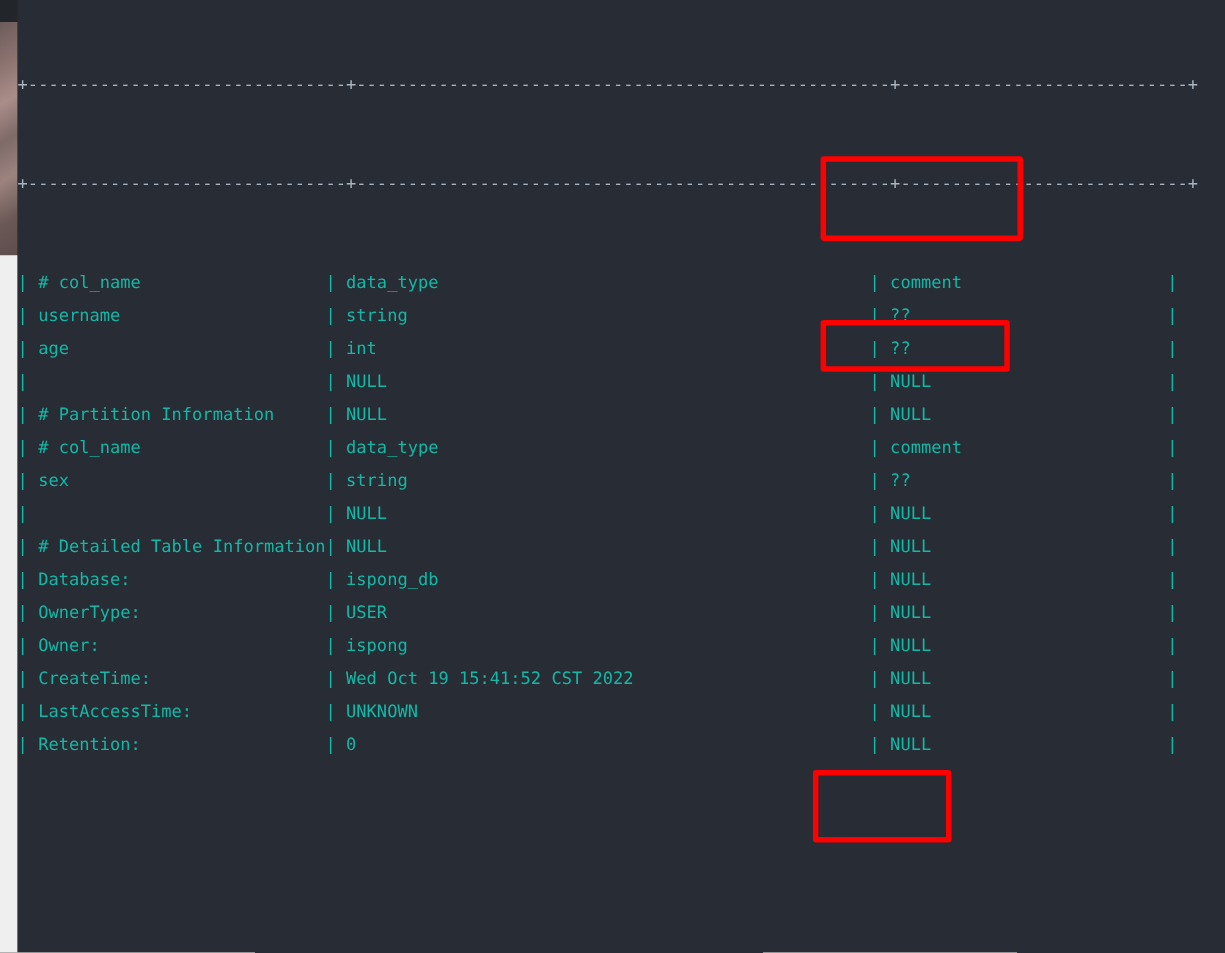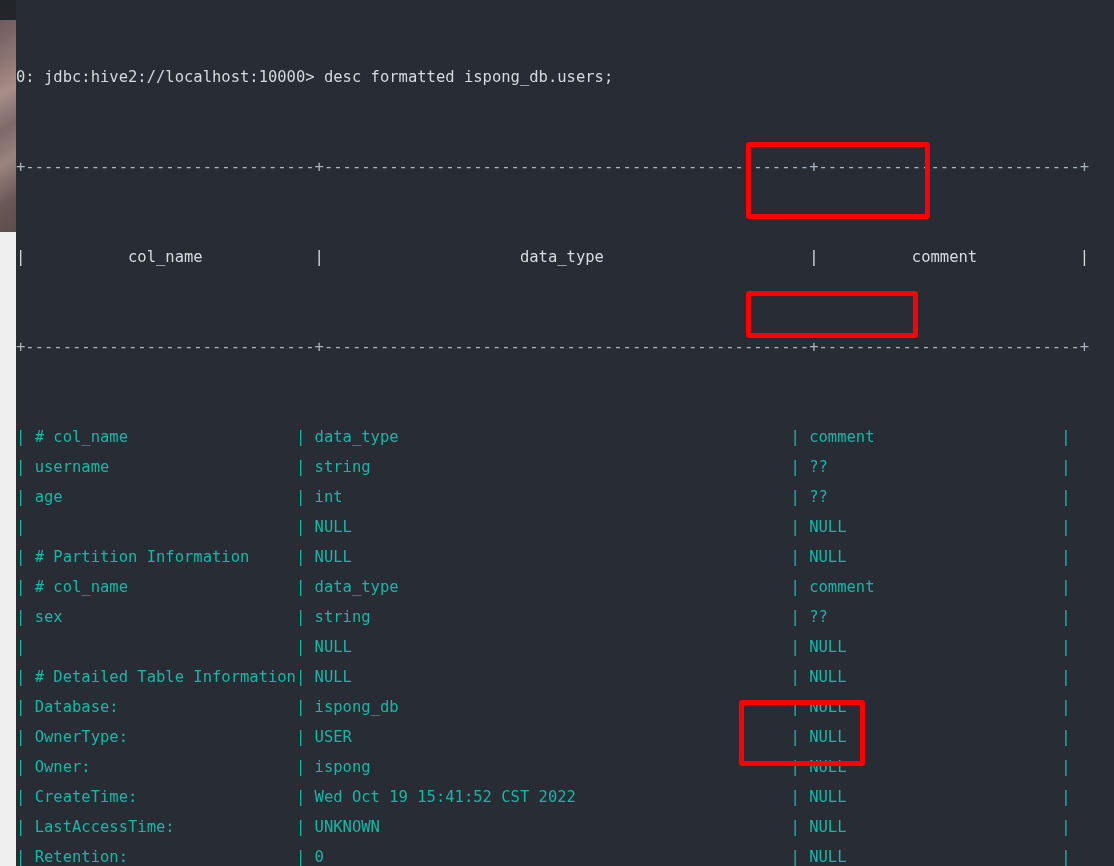--- a/index.html
+++ b/index.html
@@ -70,23 +70,21 @@
 </head>
 <body>
 
 <div id="screen">
 
   <div class="edge-strip" id="edge-dark"></div>
   <div class="edge-strip" id="edge-photo"></div>
   <div class="edge-strip" id="edge-light"></div>
 
   <div id="terminal">
-    <div class="line prompt-line">0: jdbc:hive2://localhost:10000&gt; desc formatted ispong_db.users;</div>
     <div class="line rule-line">+-------------------------------+----------------------------------------------------+----------------------------+</div>
-    <div class="line hdr-line">|           col_name            |                     data_type                      |          comment           |</div>
     <div class="line rule-line">+-------------------------------+----------------------------------------------------+----------------------------+</div>
     <div id="rows-container"><div class="line data-line">| # col_name                  | data_type                                          | comment                    |</div><div class="line data-line">| username                    | string                                             | ??                         |</div><div class="line data-line">| age                         | int                                                | ??                         |</div><div class="line data-line">|                             | NULL                                               | NULL                       |</div><div class="line data-line">| # Partition Information     | NULL                                               | NULL                       |</div><div class="line data-line">| # col_name                  | data_type                                          | comment                    |</div><div class="line data-line">| sex                         | string                                             | ??                         |</div><div class="line data-line">|                             | NULL                                               | NULL                       |</div><div class="line data-line">| # Detailed Table Information| NULL                                               | NULL                       |</div><div class="line data-line">| Database:                   | ispong_db                                          | NULL                       |</div><div class="line data-line">| OwnerType:                  | USER                                               | NULL                       |</div><div class="line data-line">| Owner:                      | ispong                                             | NULL                       |</div><div class="line data-line">| CreateTime:                 | Wed Oct 19 15:41:52 CST 2022                       | NULL                       |</div><div class="line data-line">| LastAccessTime:             | UNKNOWN                                            | NULL                       |</div><div class="line data-line">| Retention:                  | 0                                                  | NULL                       |</div></div>
   </div>
 
   <div class="hl-box" id="hl-box-1"></div>
   <div class="hl-box" id="hl-box-2"></div>
   <div class="hl-box" id="hl-box-3"></div>
 
 </div>
 

